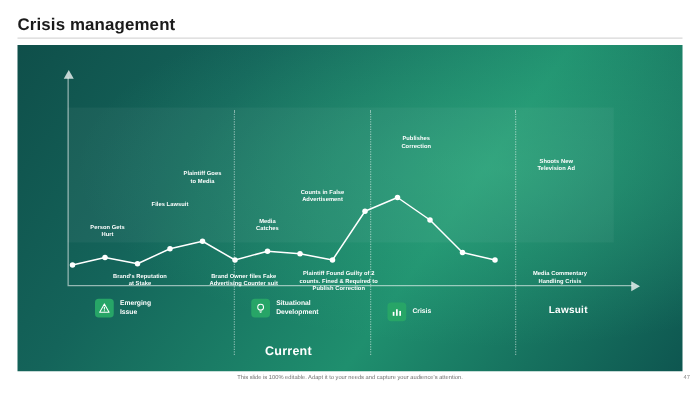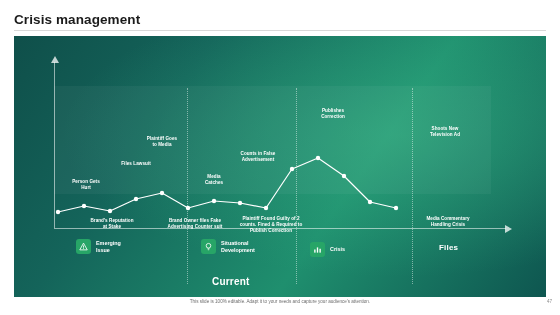--- a/index.html
+++ b/index.html
@@ -214,21 +214,21 @@
             <rect x="1.6" y="6" width="1.8" height="4.2" fill="#ffffff"></rect>
             <rect x="5.1" y="3.2" width="1.8" height="7" fill="#ffffff"></rect>
             <rect x="8.6" y="5" width="1.8" height="5.2" fill="#ffffff"></rect>
           </svg>
       </div>
       <div class="ctext">
         <span>Crisis</span>
       </div>
     </div>
 
-    <div class="target-lbl" style="left:425px;top:207px;">Files</div>
+    <div class="target-lbl" style="left:425px;top:207px;">Lawsuit</div>
     <div class="current-lbl" style="left:198px;top:240px;">Current</div>
 
   </div>
 
   <div class="footer">This slide is 100% editable. Adapt it to your needs and capture your audience's attention.</div>
   <div class="pagenum">47</div>
 
 </div>
 
 </body></html>

